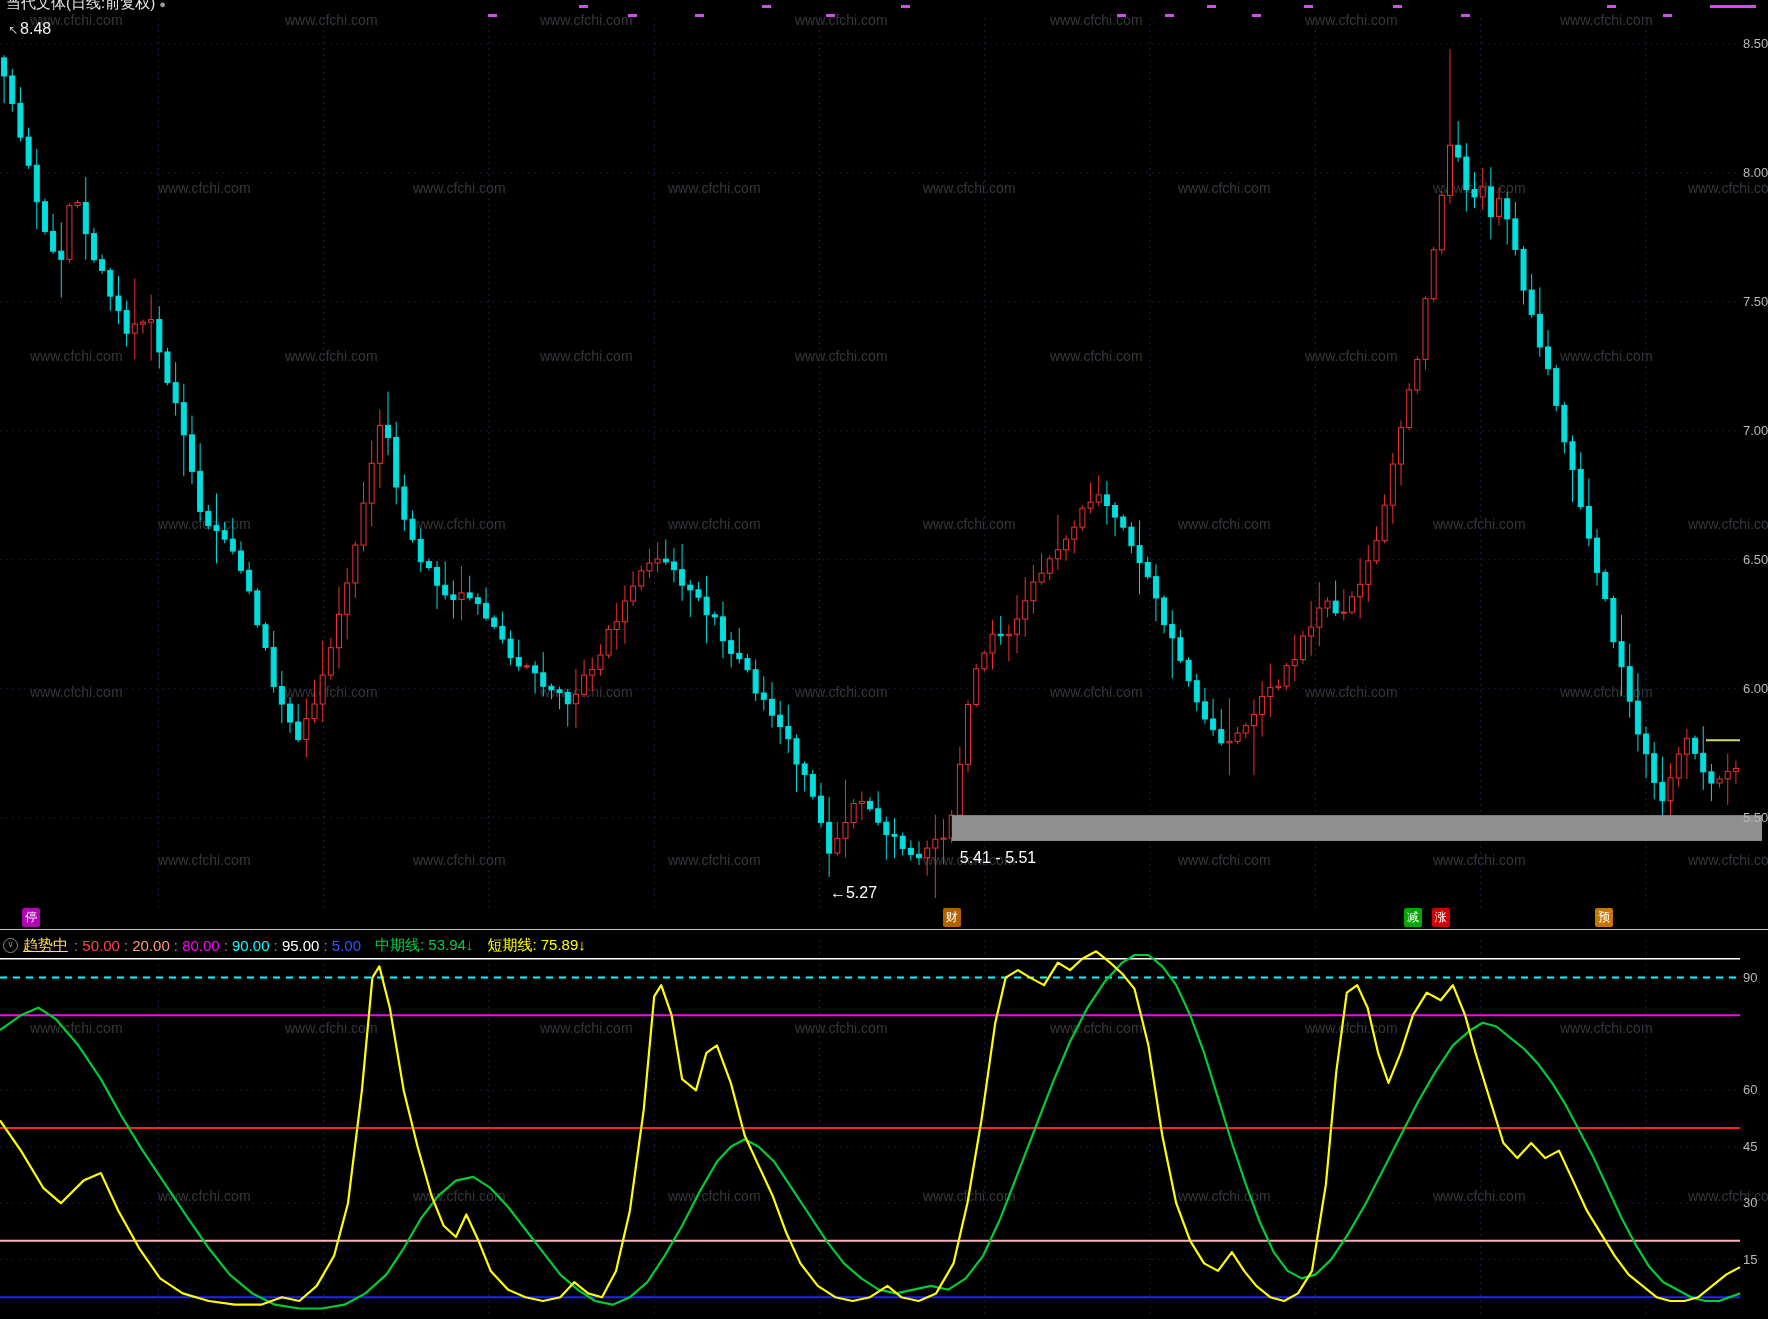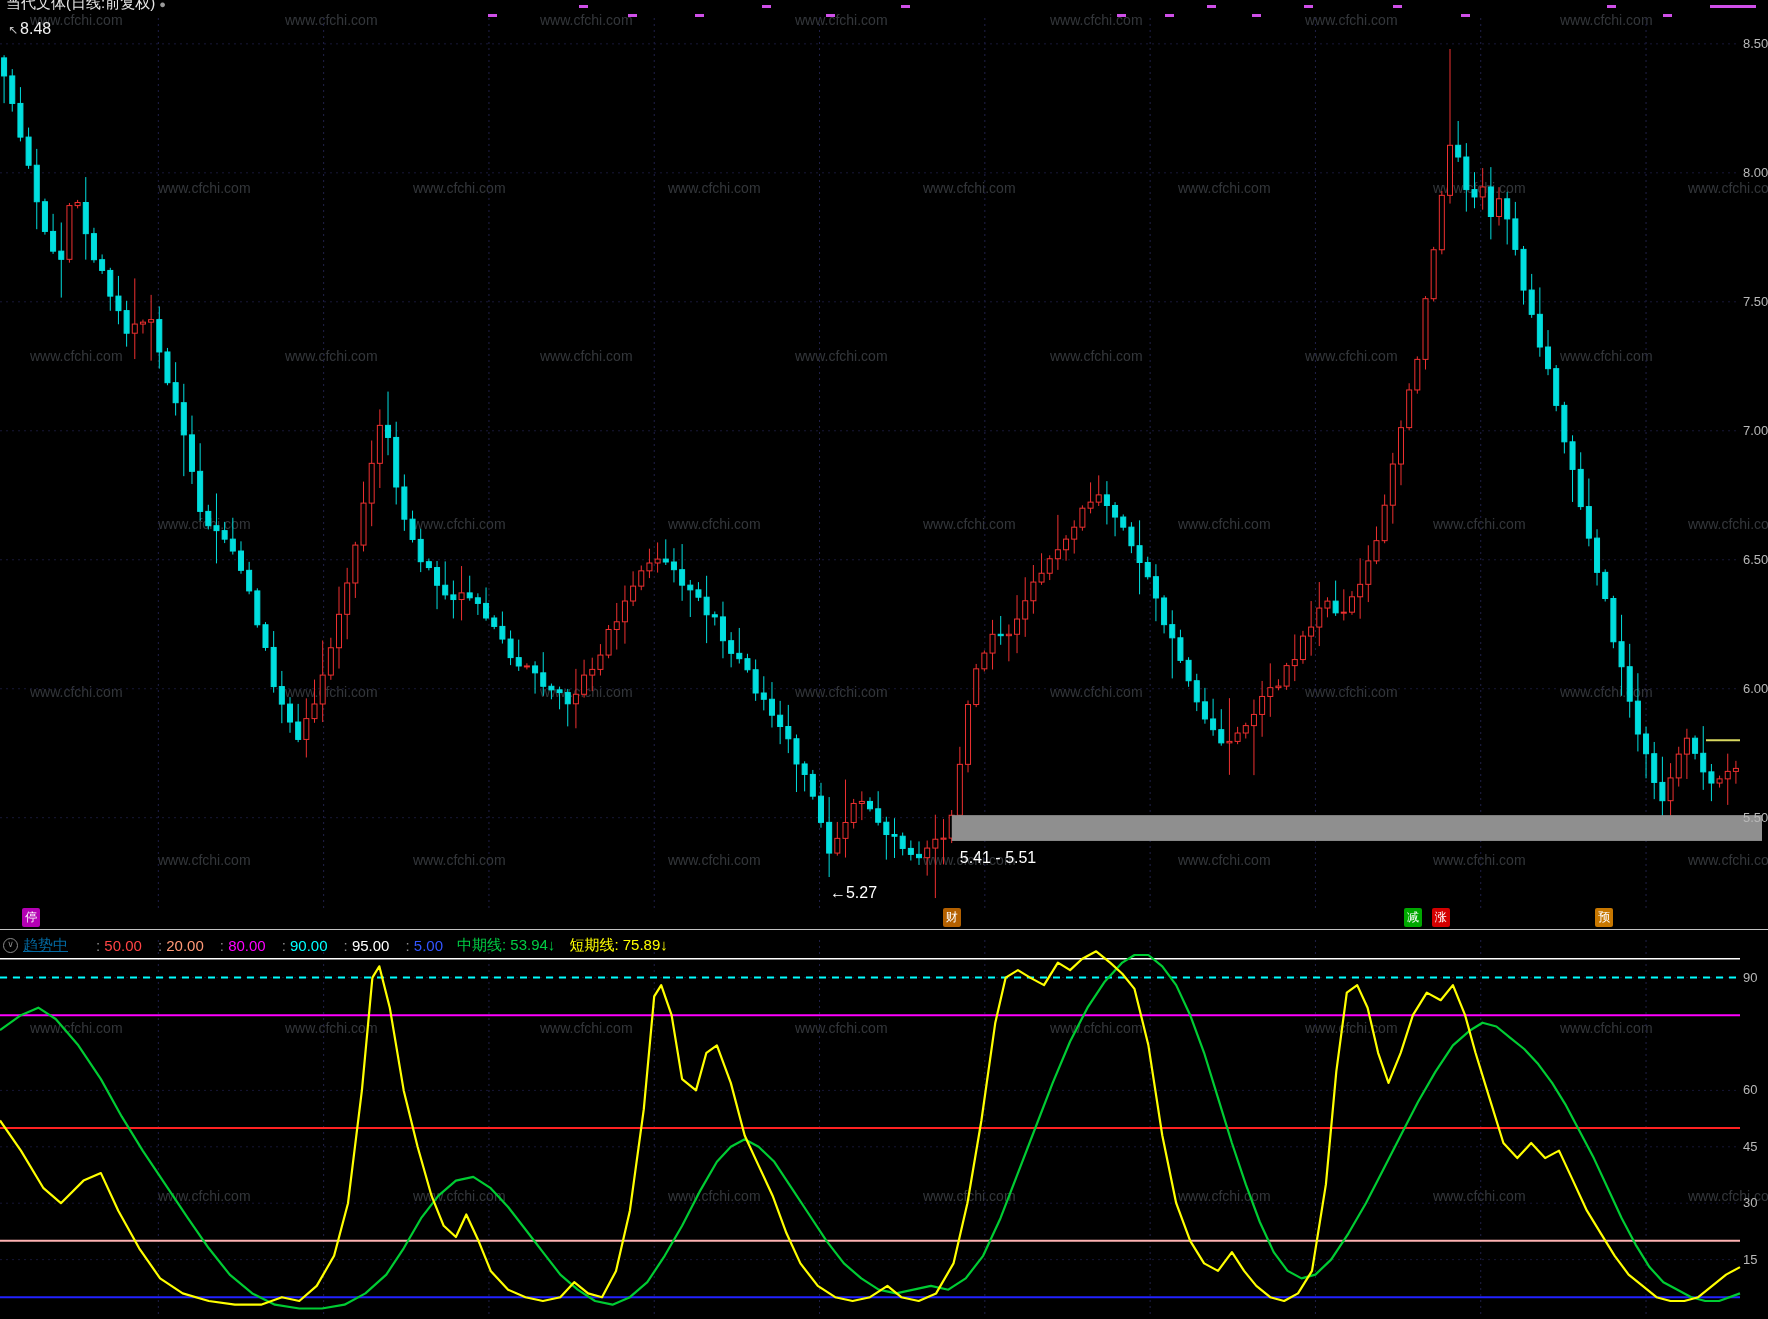--- a/index.html
+++ b/index.html
@@ -16,22 +16,22 @@
   #max-row .arr{color:#c0c0c0;font-size:12px;margin-right:2px;}
   .top-mark{position:absolute;height:3px;background:#cf4fe8;z-index:3;}
   .axis-label{position:absolute;left:1743px;width:60px;color:#b8b8b8;font-size:13px;z-index:3;white-space:nowrap;}
   .flag{position:absolute;top:908px;width:18px;height:19px;border-radius:2px;color:#fff;
         font-size:12px;line-height:19px;text-align:center;z-index:4;cursor:pointer;}
   #separator{position:absolute;top:929px;left:0;width:1768px;height:1px;background:#c2c2c2;z-index:4;}
   #indicator-header{position:absolute;top:932px;left:0;width:1768px;height:26px;z-index:5;
         display:flex;align-items:center;font-size:15px;padding-left:3px;}
   .circle-icon{display:inline-block;width:13px;height:13px;border:1px solid #8a8a8a;border-radius:50%;
         color:#8a8a8a;font-size:9px;line-height:11px;text-align:center;margin-right:5px;flex:0 0 auto;}
-  #ind-name{color:#0369a1;margin-right:12px;text-decoration:underline;}
-  .hp{margin-left:16px;white-space:pre;}
+  #ind-name{color:#fde047;margin-right:2px;text-decoration:underline;}
+  .hp{margin-left:4px;white-space:pre;}
   .hp .colon{color:#8a8a8a;}
   .out{margin-left:14px;white-space:pre;}
 </style>
 </head>
 <body>
 
 <div id="app">
   <div id="watermark-layer">
       <span class="wm" style="left: 30px; top: 12px;">www.cfchi.com</span>
       <span class="wm" style="left: 285px; top: 12px;">www.cfchi.com</span>

